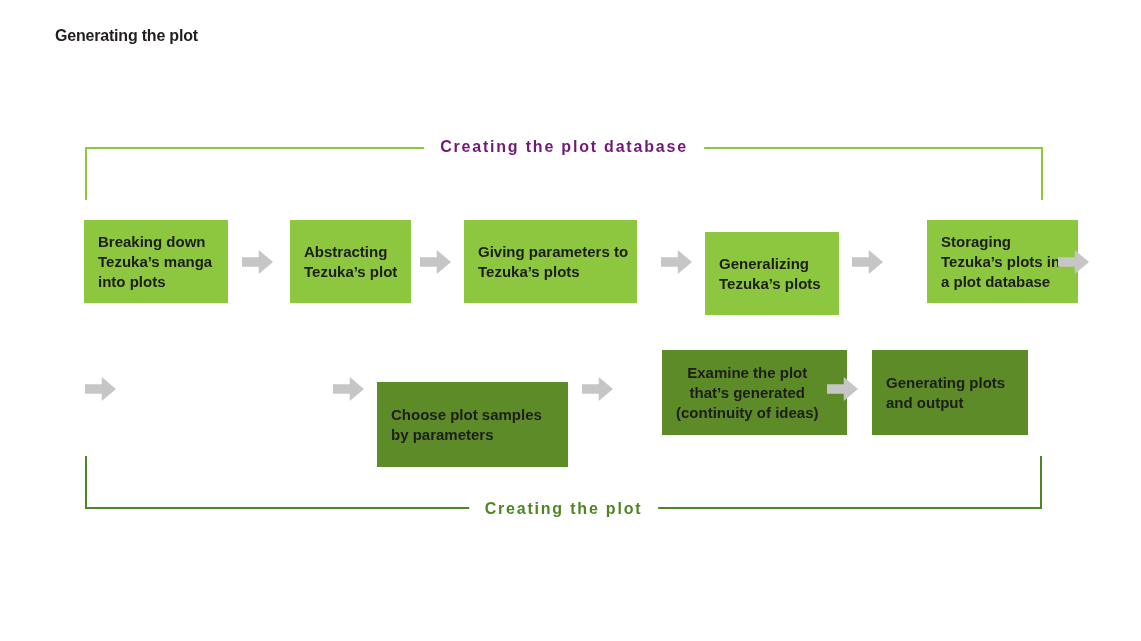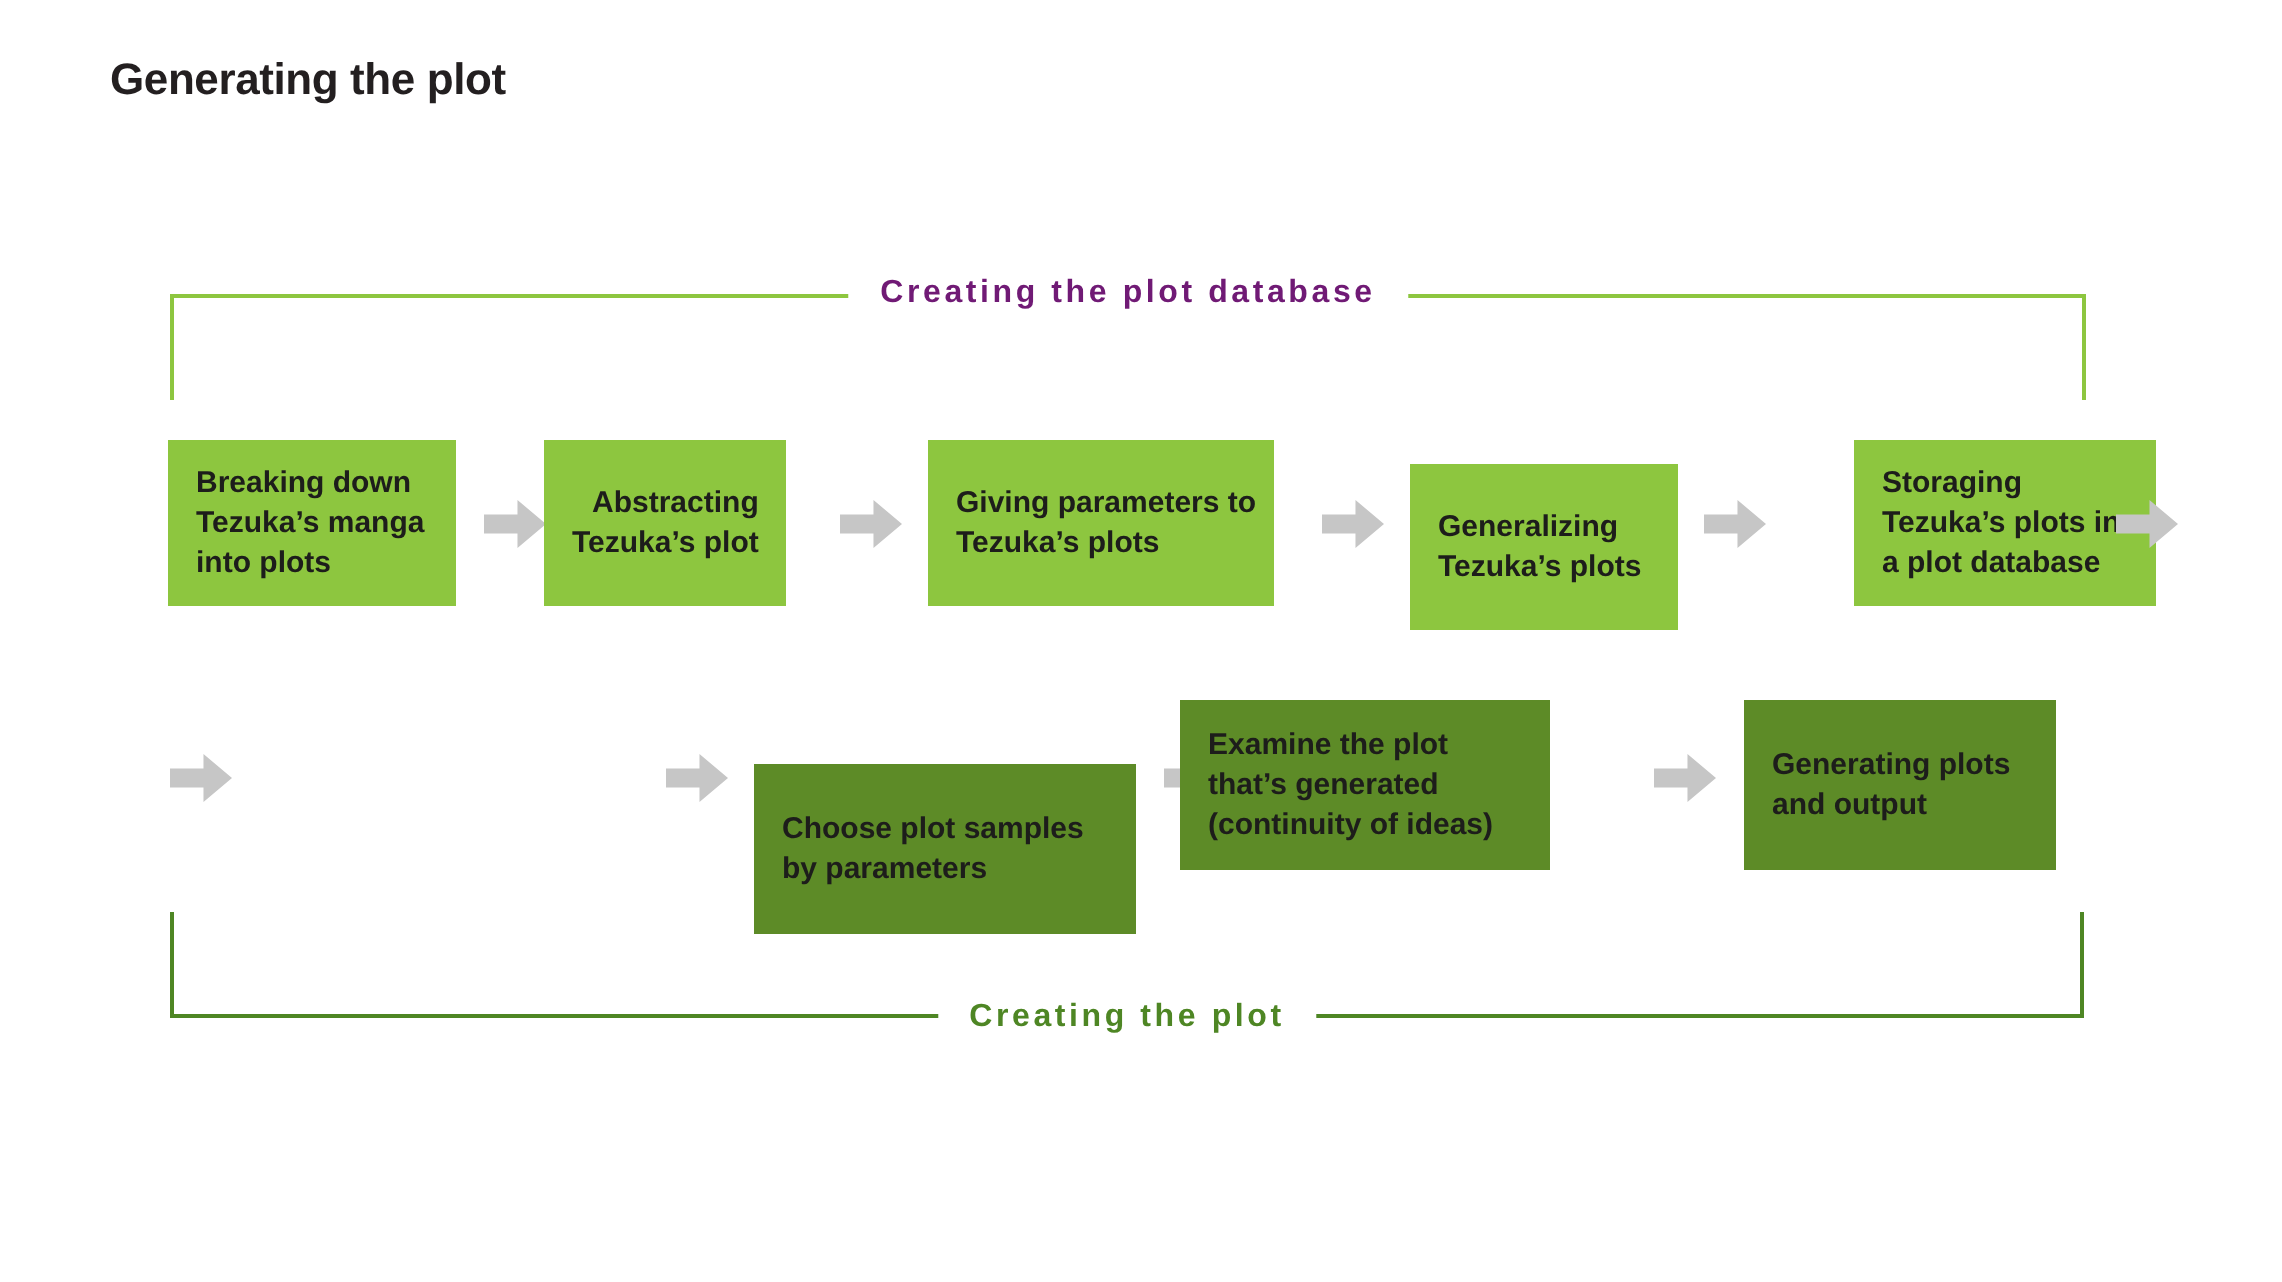--- a/index.html
+++ b/index.html
@@ -13,21 +13,21 @@
     width: 1141px;
     height: 641px;
     background: #ffffff;
     overflow: hidden;
   }
   .page-title {
     position: absolute;
     left: 55px;
     top: 27px;
     margin: 0;
-    font-size: 22px;
+    font-size: 16px;
     font-weight: 700;
     color: #231f20;
     letter-spacing: -0.2px;
   }
   
   .bracket {
     position: absolute;
     box-sizing: border-box;
   }
   .bracket.top {
@@ -103,40 +103,40 @@
   <h1 class="page-title">Generating the plot</h1>
 
   <div class="bracket top">
     <span class="bracket-label">Creating the plot database</span>
   </div>
 
   <div class="box light r1" style="left:84px;  width:144px;">Breaking down
 Tezuka’s manga
 into plots</div>
   <div class="arrow a1" style="left:242px;"></div>
-  <div class="box light r1" style="left:272px; width:121px;text-align:right;">Abstracting
+  <div class="box light r1" style="left:290px; width:121px;">Abstracting
 Tezuka’s plot</div>
   <div class="arrow a1" style="left:420px;"></div>
   <div class="box light r1" style="left:464px; width:173px;">Giving parameters to
 Tezuka’s plots</div>
   <div class="arrow a1" style="left:661px;"></div>
   <div class="box light r1" style="left:705px; width:134px;margin-top:12px;">Generalizing
 Tezuka’s plots</div>
   <div class="arrow a1" style="left:852px;"></div>
   <div class="box light r1" style="left:895px; width:151px;margin-left:32px;">Storaging
 Tezuka’s plots in
 a plot database</div>
   <div class="arrow a1" style="left:1058px;"></div>
 
   <div class="arrow a2" style="left:85px;"></div>
   <div class="arrow a2" style="left:333px;"></div>
   <div class="box dark r2" style="left:377px; width:191px;margin-top:32px;">Choose plot samples
 by parameters</div>
   <div class="arrow a2" style="left:582px;"></div>
-  <div class="box dark r2" style="left:590px; width:185px;">Examine the plot
+  <div class="box dark r2" style="left:662px; width:185px;text-align:center;">Examine the plot
 that’s generated
 (continuity of ideas)</div>
   <div class="arrow a2" style="left:827px;"></div>
   <div class="box dark r2" style="left:872px; width:156px;">Generating plots
 and output</div>
 
   <div class="bracket bottom">
     <span class="bracket-label">Creating the plot</span>
   </div>
 

